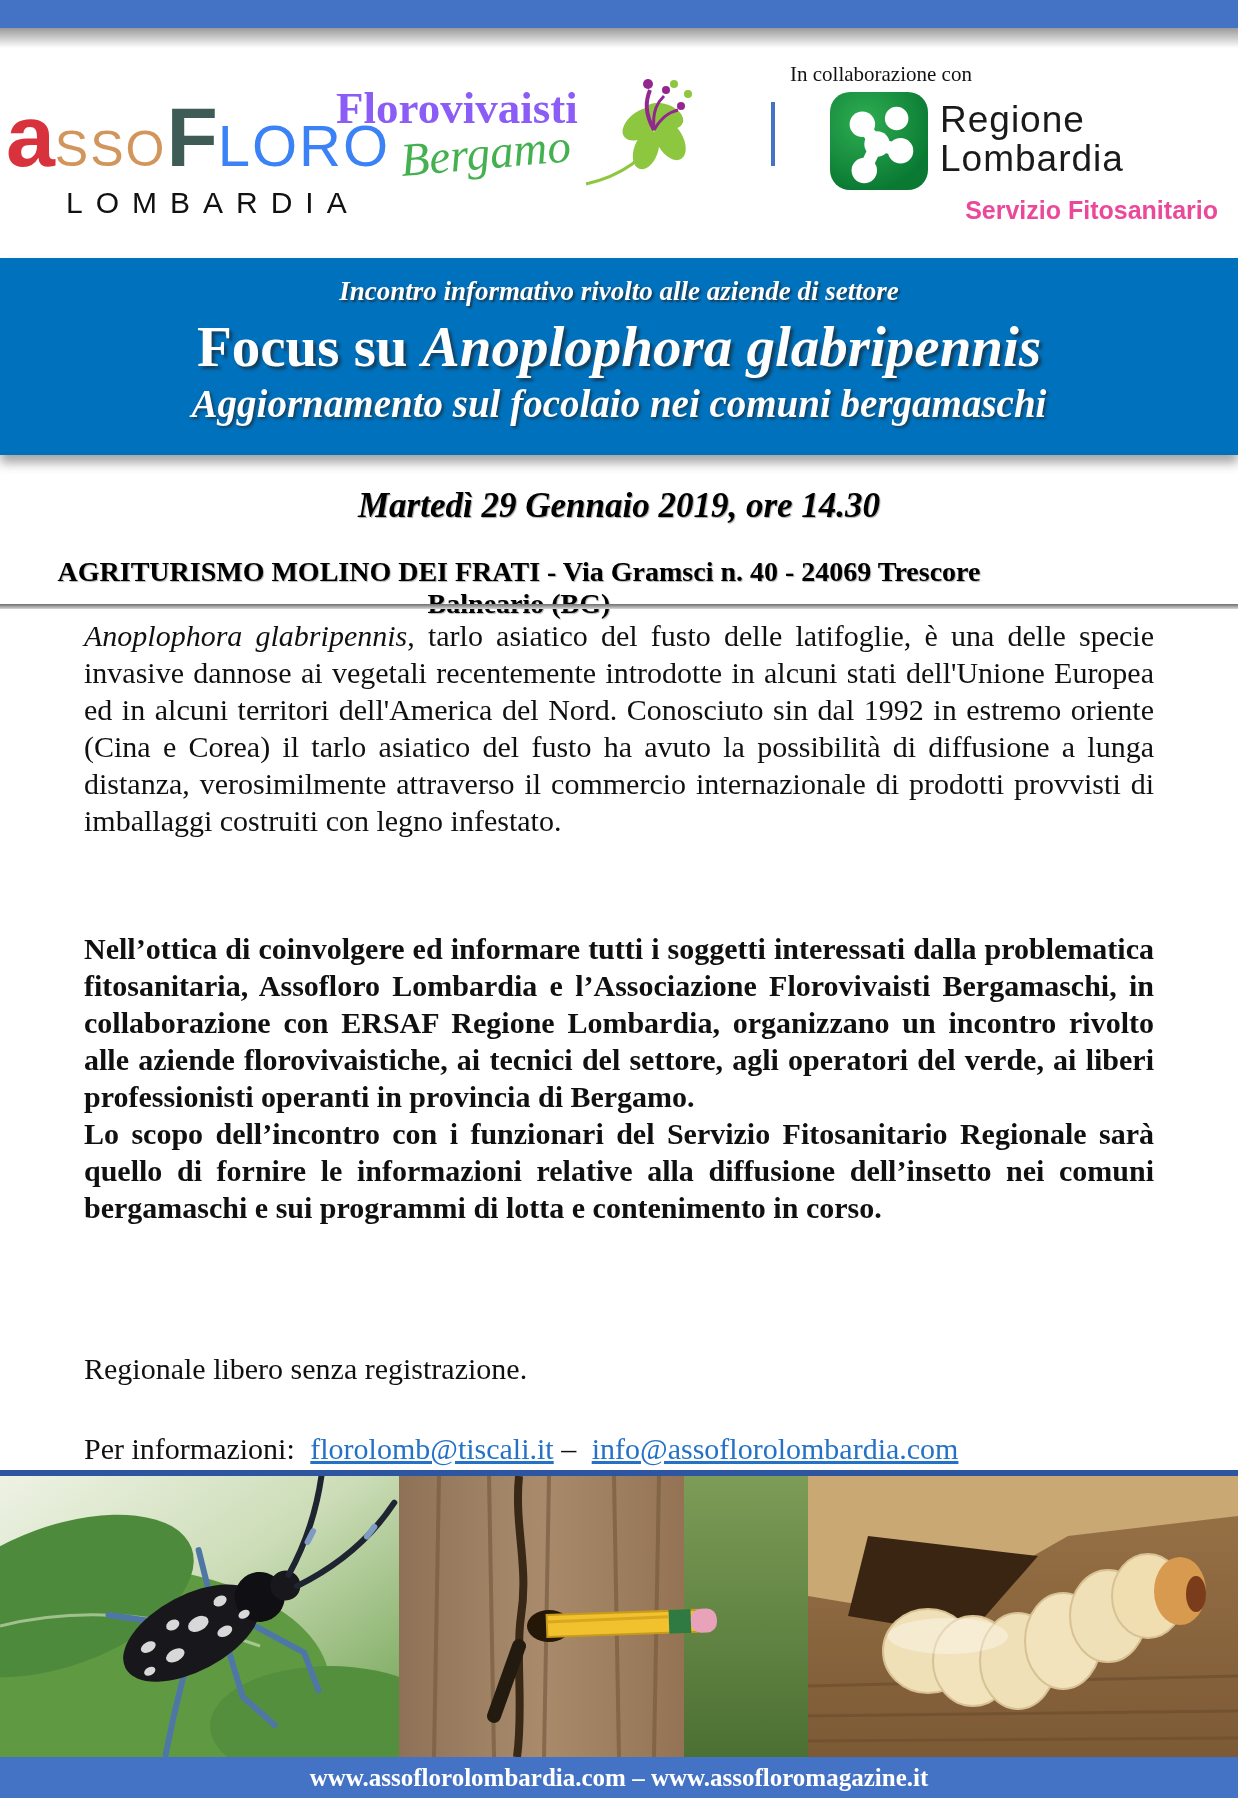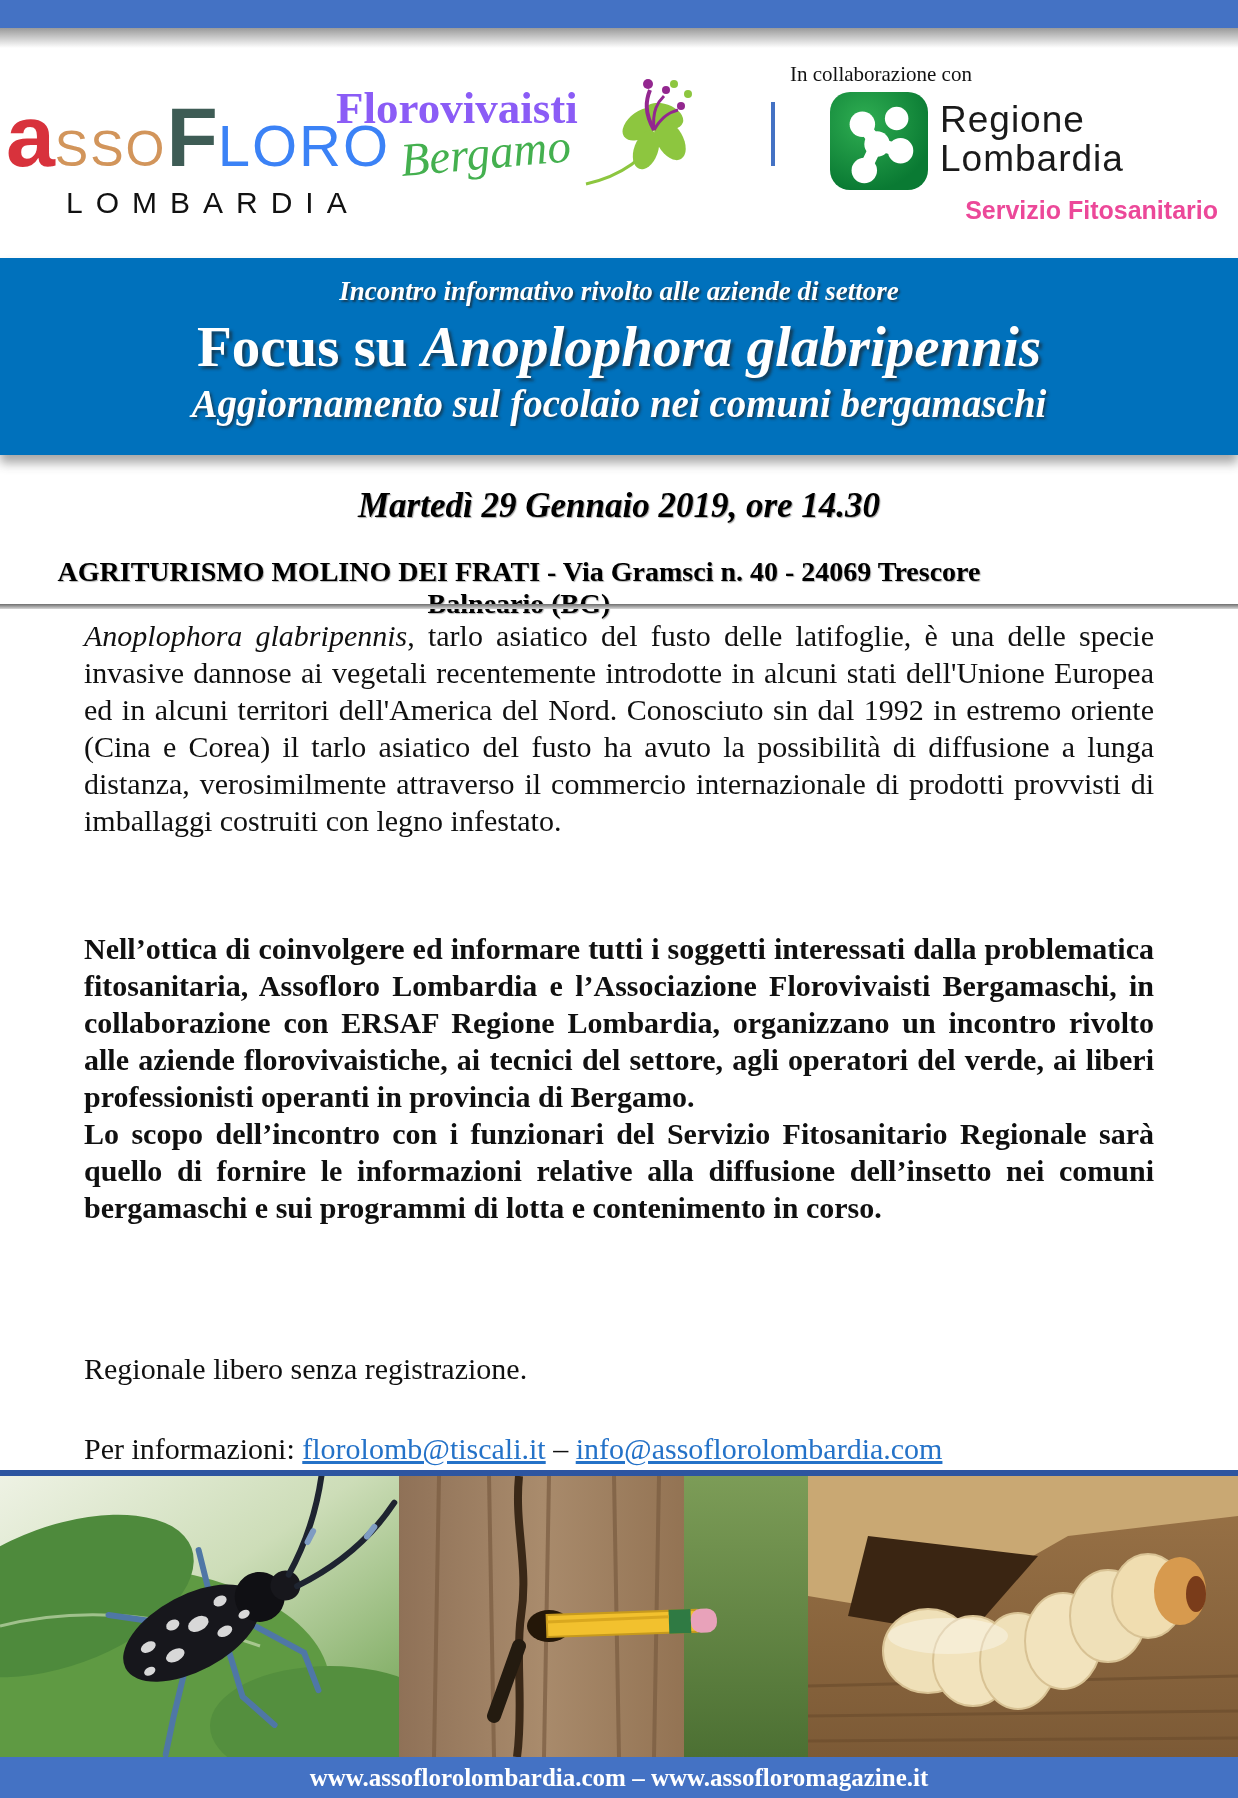--- a/index.html
+++ b/index.html
@@ -62,21 +62,21 @@
         background:linear-gradient(to bottom,#6e6e6e,#d8d8d8);}
 
   
   .para{position:absolute;left:84px;width:1070px;text-align:justify;color:#101010;
         font-size:30px;line-height:37px;}
   .p1{top:617px;}
   .p2{top:930px;font-weight:bold;}
   .entry{top:1350px;text-align:left;}
   .info{top:1430px;text-align:left;}
   .species-it{font-style:italic;}
-  a.mail{color:#2472C8;}
+  a.mail{color:#2472C8;margin-left:8px;}
 
   
   .blue-rule{position:absolute;left:0;top:1470px;width:1238px;height:6px;background:#2D55A0;}
   .photos{position:absolute;left:0;top:1476px;width:1238px;height:281px;display:flex;}
   .photo{height:281px;overflow:hidden;}
   .photo svg{display:block;}
 </style>
 </head>
 <body>
 

